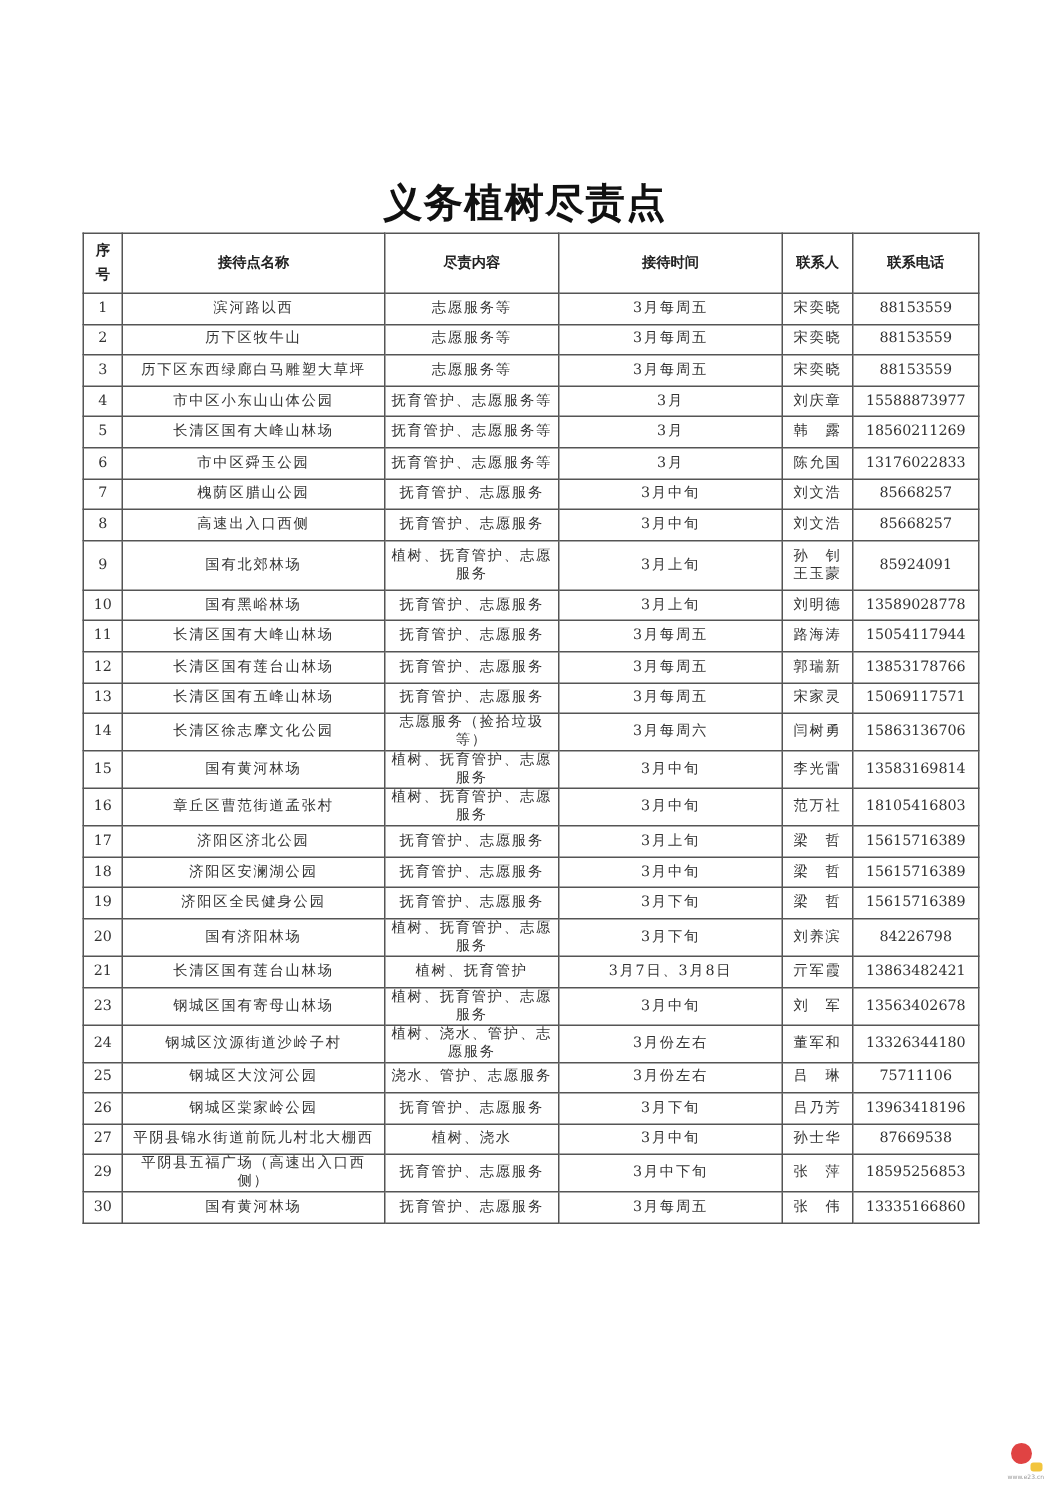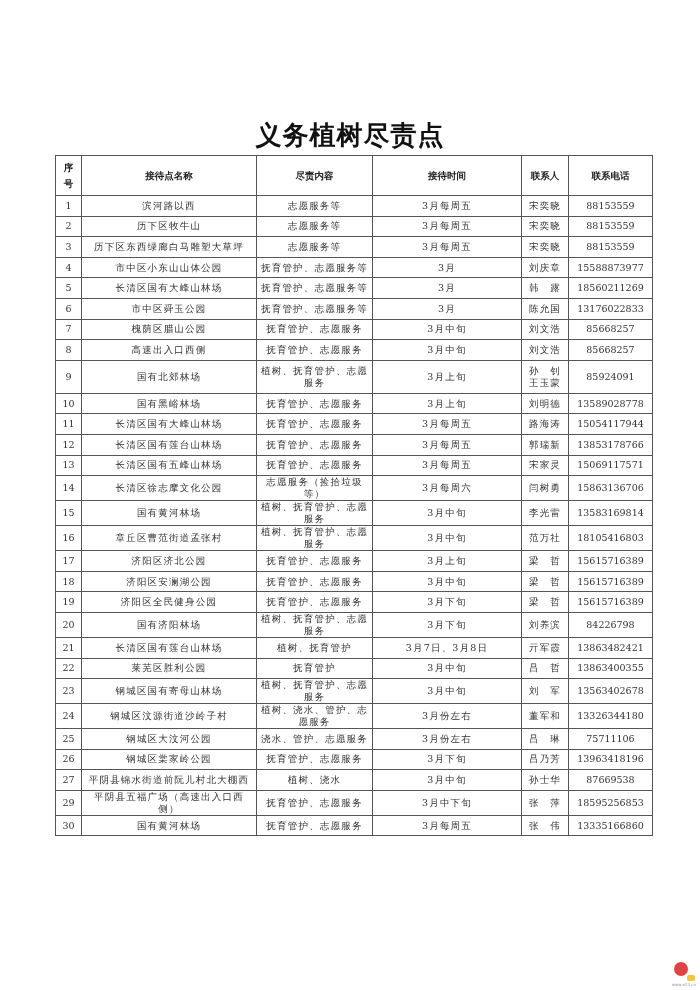--- a/index.html
+++ b/index.html
@@ -219,28 +219,20 @@
       </tr>
       <tr>
         <td class="num">21</td>
         <td>长清区国有莲台山林场</td>
         <td>植树、抚育管护</td>
         <td>3月7日、3月8日</td>
         <td>亓军霞</td>
         <td class="num">13863482421</td>
       </tr>
       <tr>
-        <td class="num">22</td>
-        <td>莱芜区胜利公园</td>
-        <td>抚育管护</td>
-        <td>3月中旬</td>
-        <td>吕　哲</td>
-        <td class="num">13863400355</td>
-      </tr>
-      <tr>
         <td class="num">23</td>
         <td>钢城区国有寄母山林场</td>
         <td>植树、抚育管护、志愿服务</td>
         <td>3月中旬</td>
         <td>刘　军</td>
         <td class="num">13563402678</td>
       </tr>
       <tr>
         <td class="num">24</td>
         <td>钢城区汶源街道沙岭子村</td>

